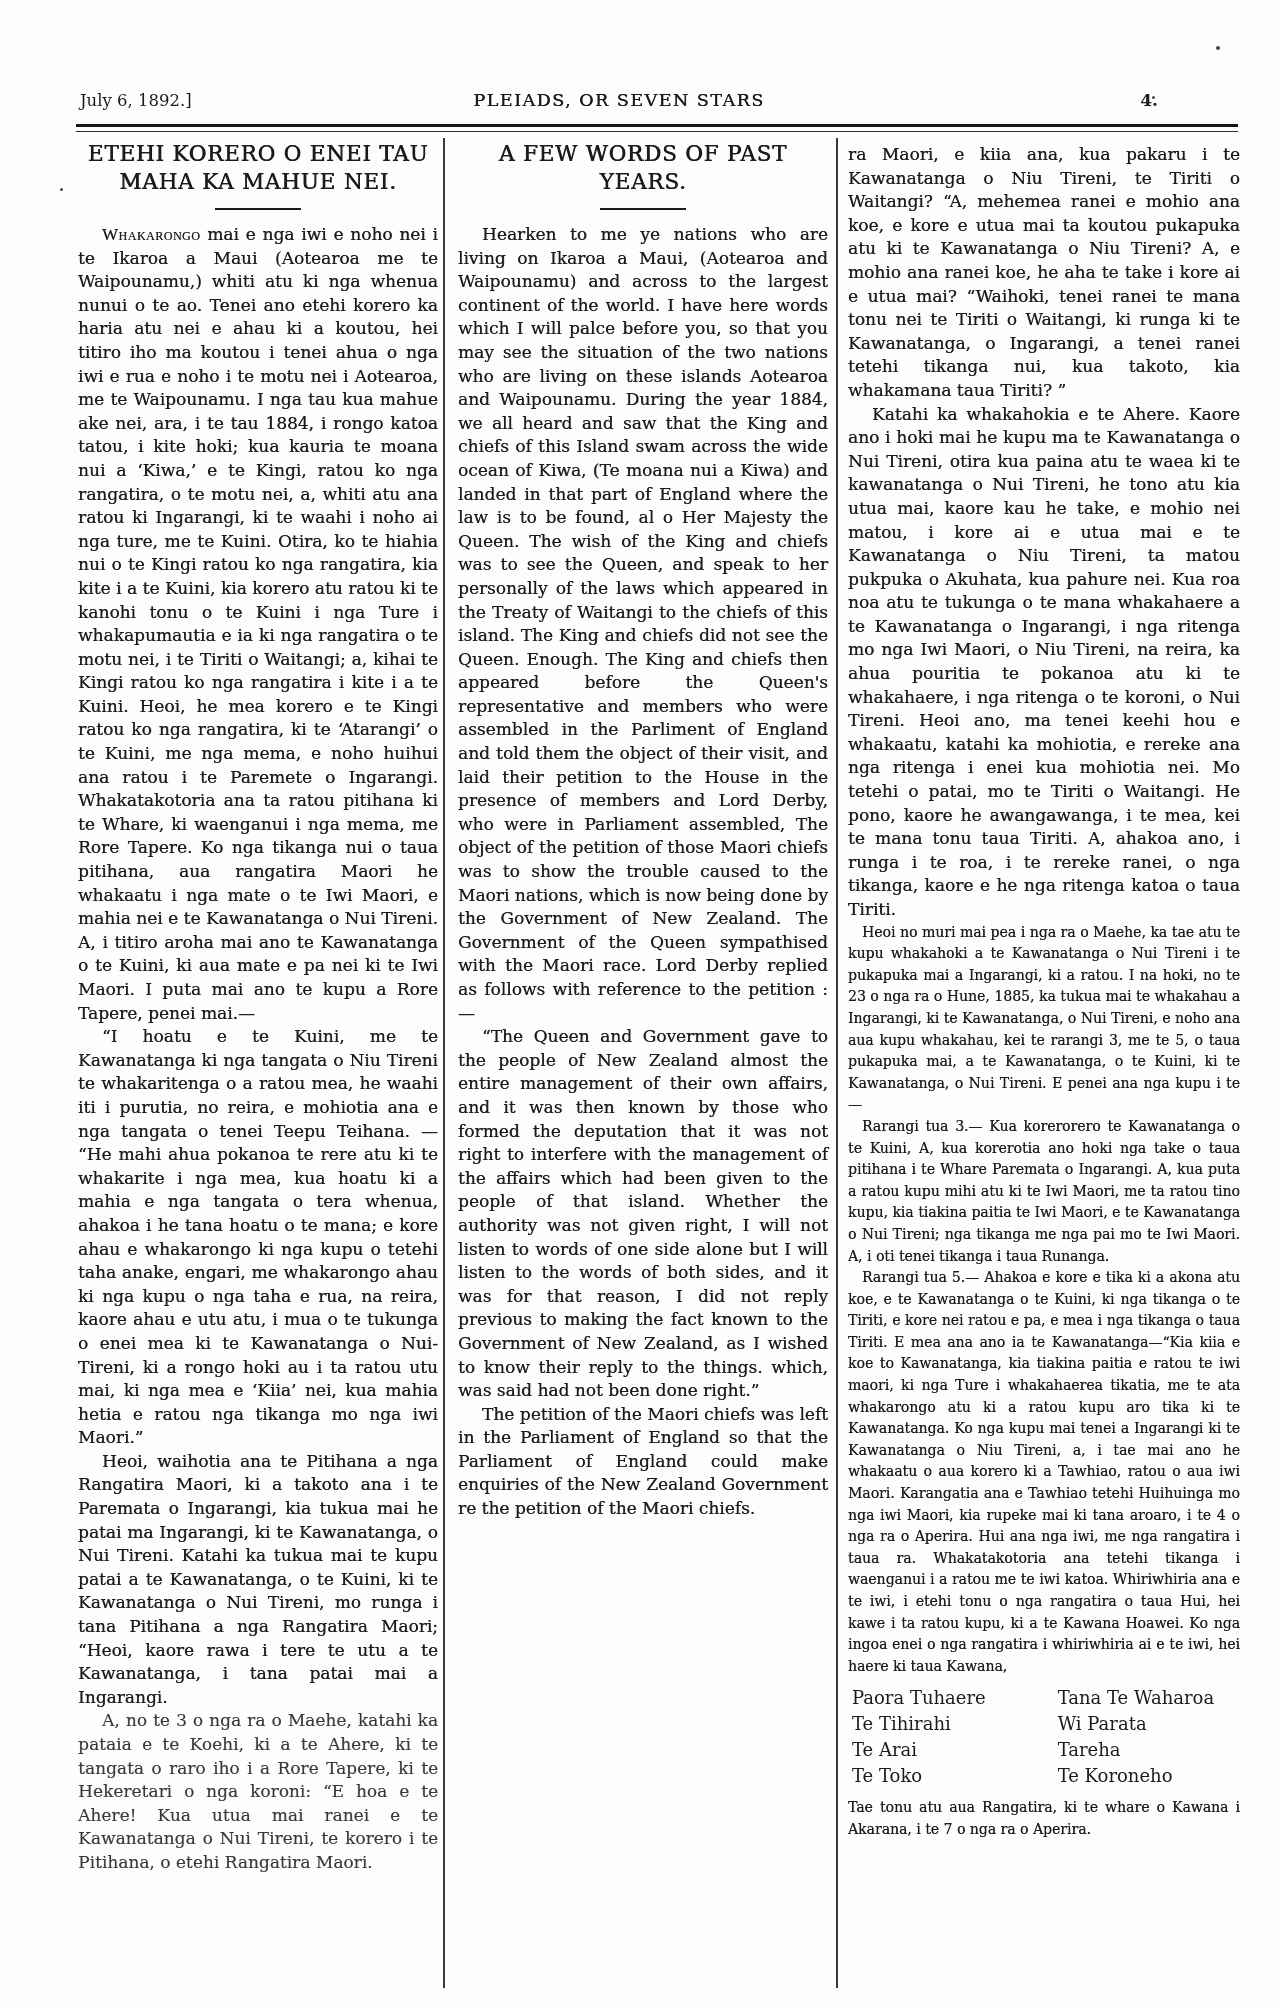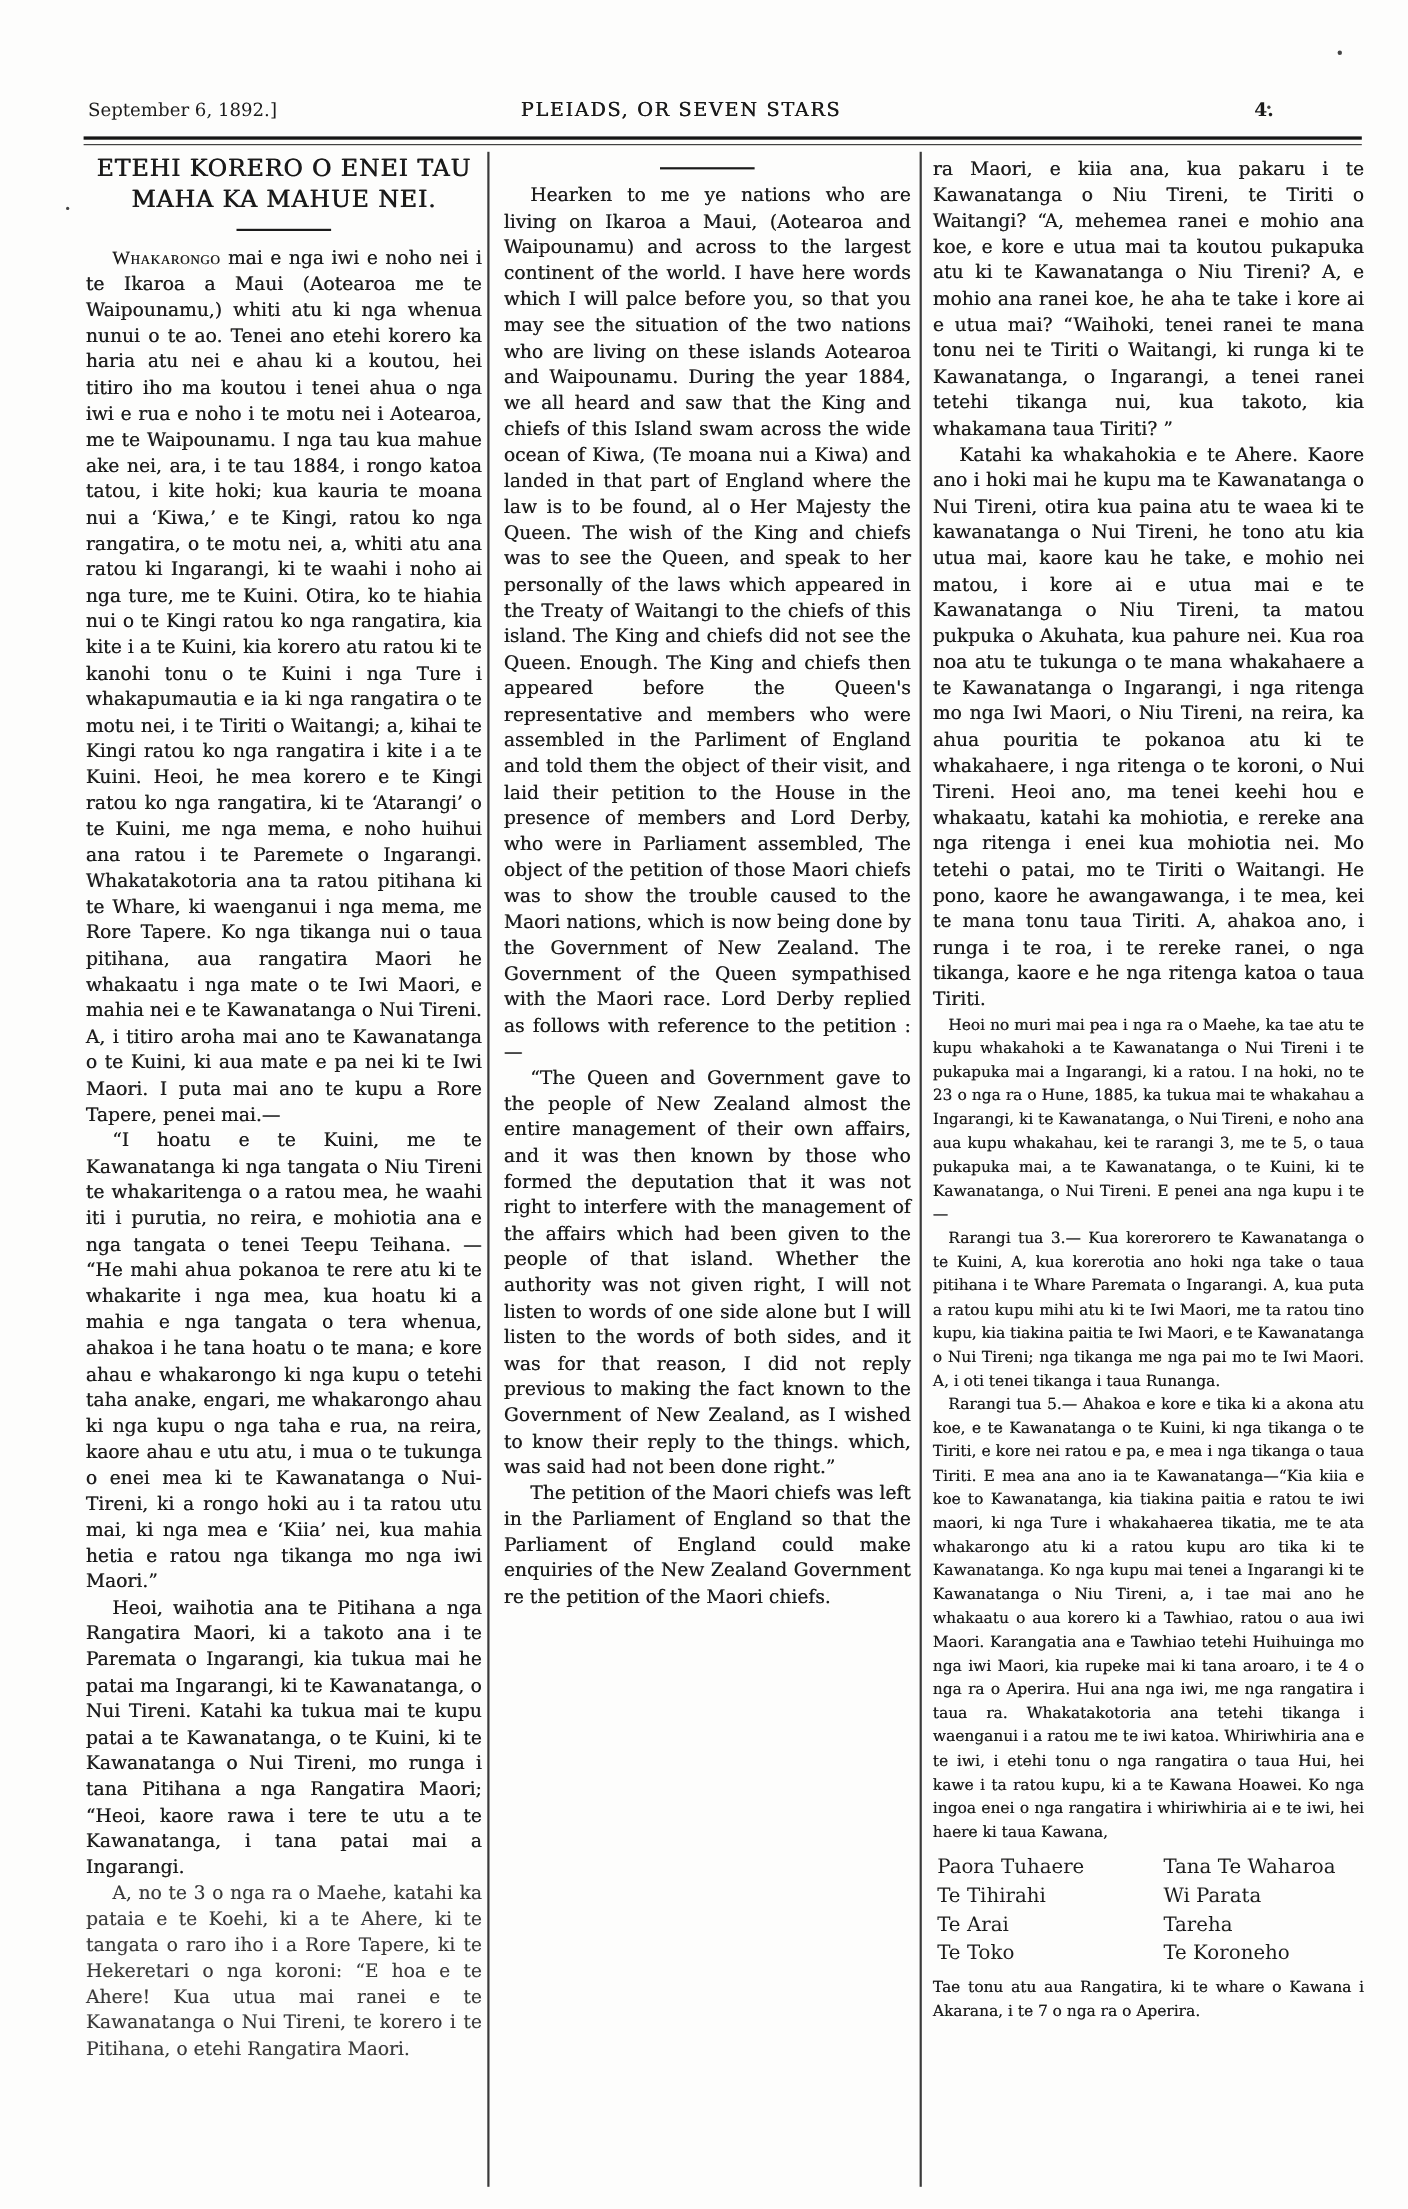--- a/index.html
+++ b/index.html
@@ -73,21 +73,21 @@
   .speck-1 { width: 4px; height: 4px; top: 46px;  left: 1216px; }
   .speck-2 { width: 3px; height: 3px; top: 96px;  left: 1152px; }
   .speck-3 { width: 3px; height: 3px; top: 188px; left: 60px; }
 </style>
 </head>
 <body>
 
 <div class="page">
 
   <div class="masthead">
-    <span class="masthead-date">September 6, 1892.]</span>
+    <span class="masthead-date">July 6, 1892.]</span>
     <span class="masthead-title">PLEIADS, OR SEVEN STARS</span>
     <span class="masthead-page">4.</span>
   </div>
   <div class="double-rule"></div>
 
   <div class="v-rule v-rule-1"></div>
   <div class="v-rule v-rule-2"></div>
 
   <div class="speck speck-1"></div>
   <div class="speck speck-2"></div>
@@ -96,20 +96,21 @@
   <div class="col col-1 body-text">
     <h2 class="article-heading">ETEHI KORERO O ENEI TAU MAHA KA MAHUE NEI.</h2>
     <div class="heading-divider"></div>
     <p><span class="lead-word">Whakarongo</span><span> mai e nga iwi e noho nei i te Ikaroa a Maui (Aotearoa me te Waipounamu,) whiti atu ki nga whenua nunui o te ao. Tenei ano etehi korero ka haria atu nei e ahau ki a koutou, hei titiro iho ma koutou i tenei ahua o nga iwi e rua e noho i te motu nei i Aotearoa, me te Waipounamu. I nga tau kua mahue ake nei, ara, i te tau 1884, i rongo katoa tatou, i kite hoki; kua kauria te moana nui a ‘Kiwa,’ e te Kingi, ratou ko nga rangatira, o te motu nei, a, whiti atu ana ratou ki Ingarangi, ki te waahi i noho ai nga ture, me te Kuini. Otira, ko te hiahia nui o te Kingi ratou ko nga rangatira, kia kite i a te Kuini, kia korero atu ratou ki te kanohi tonu o te Kuini i nga Ture i whakapumautia e ia ki nga rangatira o te motu nei, i te Tiriti o Waitangi; a, kihai te Kingi ratou ko nga rangatira i kite i a te Kuini. Heoi, he mea korero e te Kingi ratou ko nga rangatira, ki te ‘Atarangi’ o te Kuini, me nga mema, e noho huihui ana ratou i te Paremete o Ingarangi. Whakatakotoria ana ta ratou pitihana ki te Whare, ki waenganui i nga mema, me Rore Tapere. Ko nga tikanga nui o taua pitihana, aua rangatira Maori he whakaatu i nga mate o te Iwi Maori, e mahia nei e te Kawanatanga o Nui Tireni. A, i titiro aroha mai ano te Kawanatanga o te Kuini, ki aua mate e pa nei ki te Iwi Maori. I puta mai ano te kupu a Rore Tapere, penei mai.—</span></p>
     <p>“I hoatu e te Kuini, me te Kawanatanga ki nga tangata o Niu Tireni te whakaritenga o a ratou mea, he waahi iti i purutia, no reira, e mohiotia ana e nga tangata o tenei Teepu Teihana. — “He mahi ahua pokanoa te rere atu ki te whakarite i nga mea, kua hoatu ki a mahia e nga tangata o tera whenua, ahakoa i he tana hoatu o te mana; e kore ahau e whakarongo ki nga kupu o tetehi taha anake, engari, me whakarongo ahau ki nga kupu o nga taha e rua, na reira, kaore ahau e utu atu, i mua o te tukunga o enei mea ki te Kawanatanga o Nui-Tireni, ki a rongo hoki au i ta ratou utu mai, ki nga mea e ‘Kiia’ nei, kua mahia hetia e ratou nga tikanga mo nga iwi Maori.”</p>
     <p>Heoi, waihotia ana te Pitihana a nga Rangatira Maori, ki a takoto ana i te Paremata o Ingarangi, kia tukua mai he patai ma Ingarangi, ki te Kawanatanga, o Nui Tireni. Katahi ka tukua mai te kupu patai a te Kawanatanga, o te Kuini, ki te Kawanatanga o Nui Tireni, mo runga i tana Pitihana a nga Rangatira Maori; “Heoi, kaore rawa i tere te utu a te Kawanatanga, i tana patai mai a Ingarangi.</p>
     <p class="ink-faded-strong">A, no te 3 o nga ra o Maehe, katahi ka pataia e te Koehi, ki a te Ahere, ki te tangata o raro iho i a Rore Tapere, ki te Hekeretari o nga koroni: “E hoa e te Ahere! Kua utua mai ranei e te Kawanatanga o Nui Tireni, te korero i te Pitihana, o etehi Rangatira Maori.</p>
   </div>
 
   <div class="col col-2 body-text">
+    <h2 class="article-heading">A FEW WORDS OF PAST YEARS.</h2>
     <div class="heading-divider"></div>
     <p>Hearken to me ye nations who are living on Ikaroa a Maui, (Aotearoa and Waipounamu) and across to the largest continent of the world. I have here words which I will palce before you, so that you may see the situation of the two nations who are living on these islands Aotearoa and Waipounamu. During the year 1884, we all heard and saw that the King and chiefs of this Island swam across the wide ocean of Kiwa, (Te moana nui a Kiwa) and landed in that part of England where the law is to be found, al o Her Majesty the Queen. The wish of the King and chiefs was to see the Queen, and speak to her personally of the laws which appeared in the Treaty of Waitangi to the chiefs of this island. The King and chiefs did not see the Queen. Enough. The King and chiefs then appeared before the Queen's representative and members who were assembled in the Parliment of England and told them the object of their visit, and laid their petition to the House in the presence of members and Lord Derby, who were in Parliament assembled, The object of the petition of those Maori chiefs was to show the trouble caused to the Maori nations, which is now being done by the Government of New Zealand. The Government of the Queen sympathised with the Maori race. Lord Derby replied as follows with reference to the petition :—</p>
     <p>“The Queen and Government gave to the people of New Zealand almost the entire management of their own affairs, and it was then known by those who formed the deputation that it was not right to interfere with the management of the affairs which had been given to the people of that island. Whether the authority was not given right, I will not listen to words of one side alone but I will listen to the words of both sides, and it was for that reason, I did not reply previous to making the fact known to the Government of New Zealand, as I wished to know their reply to the things. which, was said had not been done right.”</p>
     <p>The petition of the Maori chiefs was left in the Parliament of England so that the Parliament of England could make enquiries of the New Zealand Government re the petition of the Maori chiefs.</p>
   </div>
 
   <div class="col col-3 body-text">
     <p class="no-indent">ra Maori, e kiia ana, kua pakaru i te Kawanatanga o Niu Tireni, te Tiriti o Waitangi? “A, mehemea ranei e mohio ana koe, e kore e utua mai ta koutou pukapuka atu ki te Kawanatanga o Niu Tireni? A, e mohio ana ranei koe, he aha te take i kore ai e utua mai? “Waihoki, tenei ranei te mana tonu nei te Tiriti o Waitangi, ki runga ki te Kawanatanga, o Ingarangi, a tenei ranei tetehi tikanga nui, kua takoto, kia whakamana taua Tiriti? ”</p>
     <p>Katahi ka whakahokia e te Ahere. Kaore ano i hoki mai he kupu ma te Kawanatanga o Nui Tireni, otira kua paina atu te waea ki te kawanatanga o Nui Tireni, he tono atu kia utua mai, kaore kau he take, e mohio nei matou, i kore ai e utua mai e te Kawanatanga o Niu Tireni, ta matou pukpuka o Akuhata, kua pahure nei. Kua roa noa atu te tukunga o te mana whakahaere a te Kawanatanga o Ingarangi, i nga ritenga mo nga Iwi Maori, o Niu Tireni, na reira, ka ahua pouritia te pokanoa atu ki te whakahaere, i nga ritenga o te koroni, o Nui Tireni. Heoi ano, ma tenei keehi hou e whakaatu, katahi ka mohiotia, e rereke ana nga ritenga i enei kua mohiotia nei. Mo tetehi o patai, mo te Tiriti o Waitangi. He pono, kaore he awangawanga, i te mea, kei te mana tonu taua Tiriti. A, ahakoa ano, i runga i te roa, i te rereke ranei, o nga tikanga, kaore e he nga ritenga katoa o taua Tiriti.</p>
     <div class="small-text">

